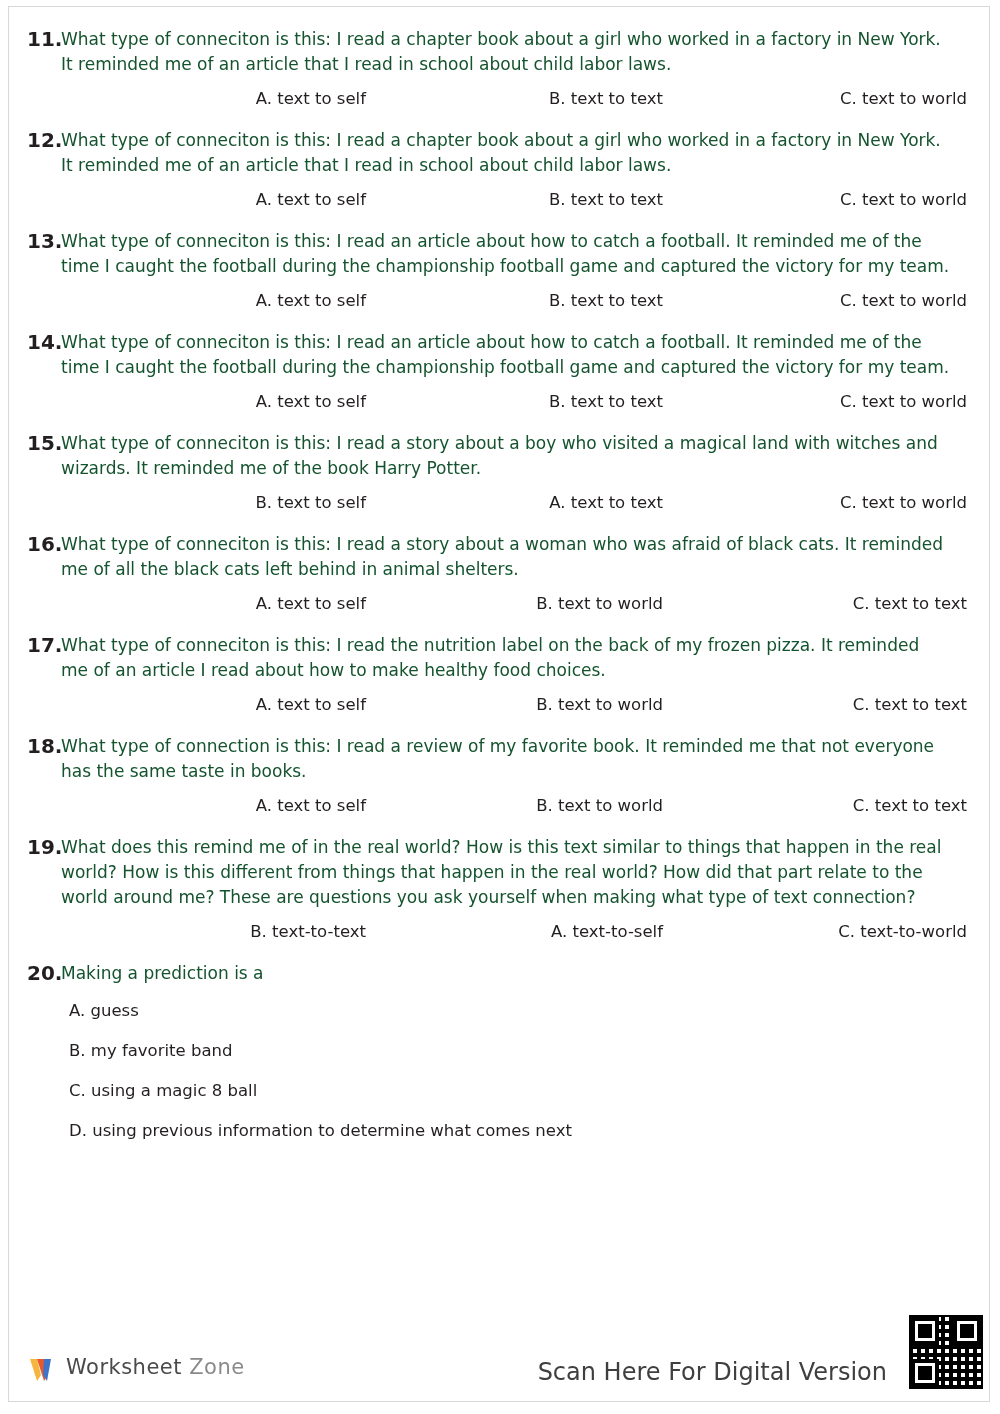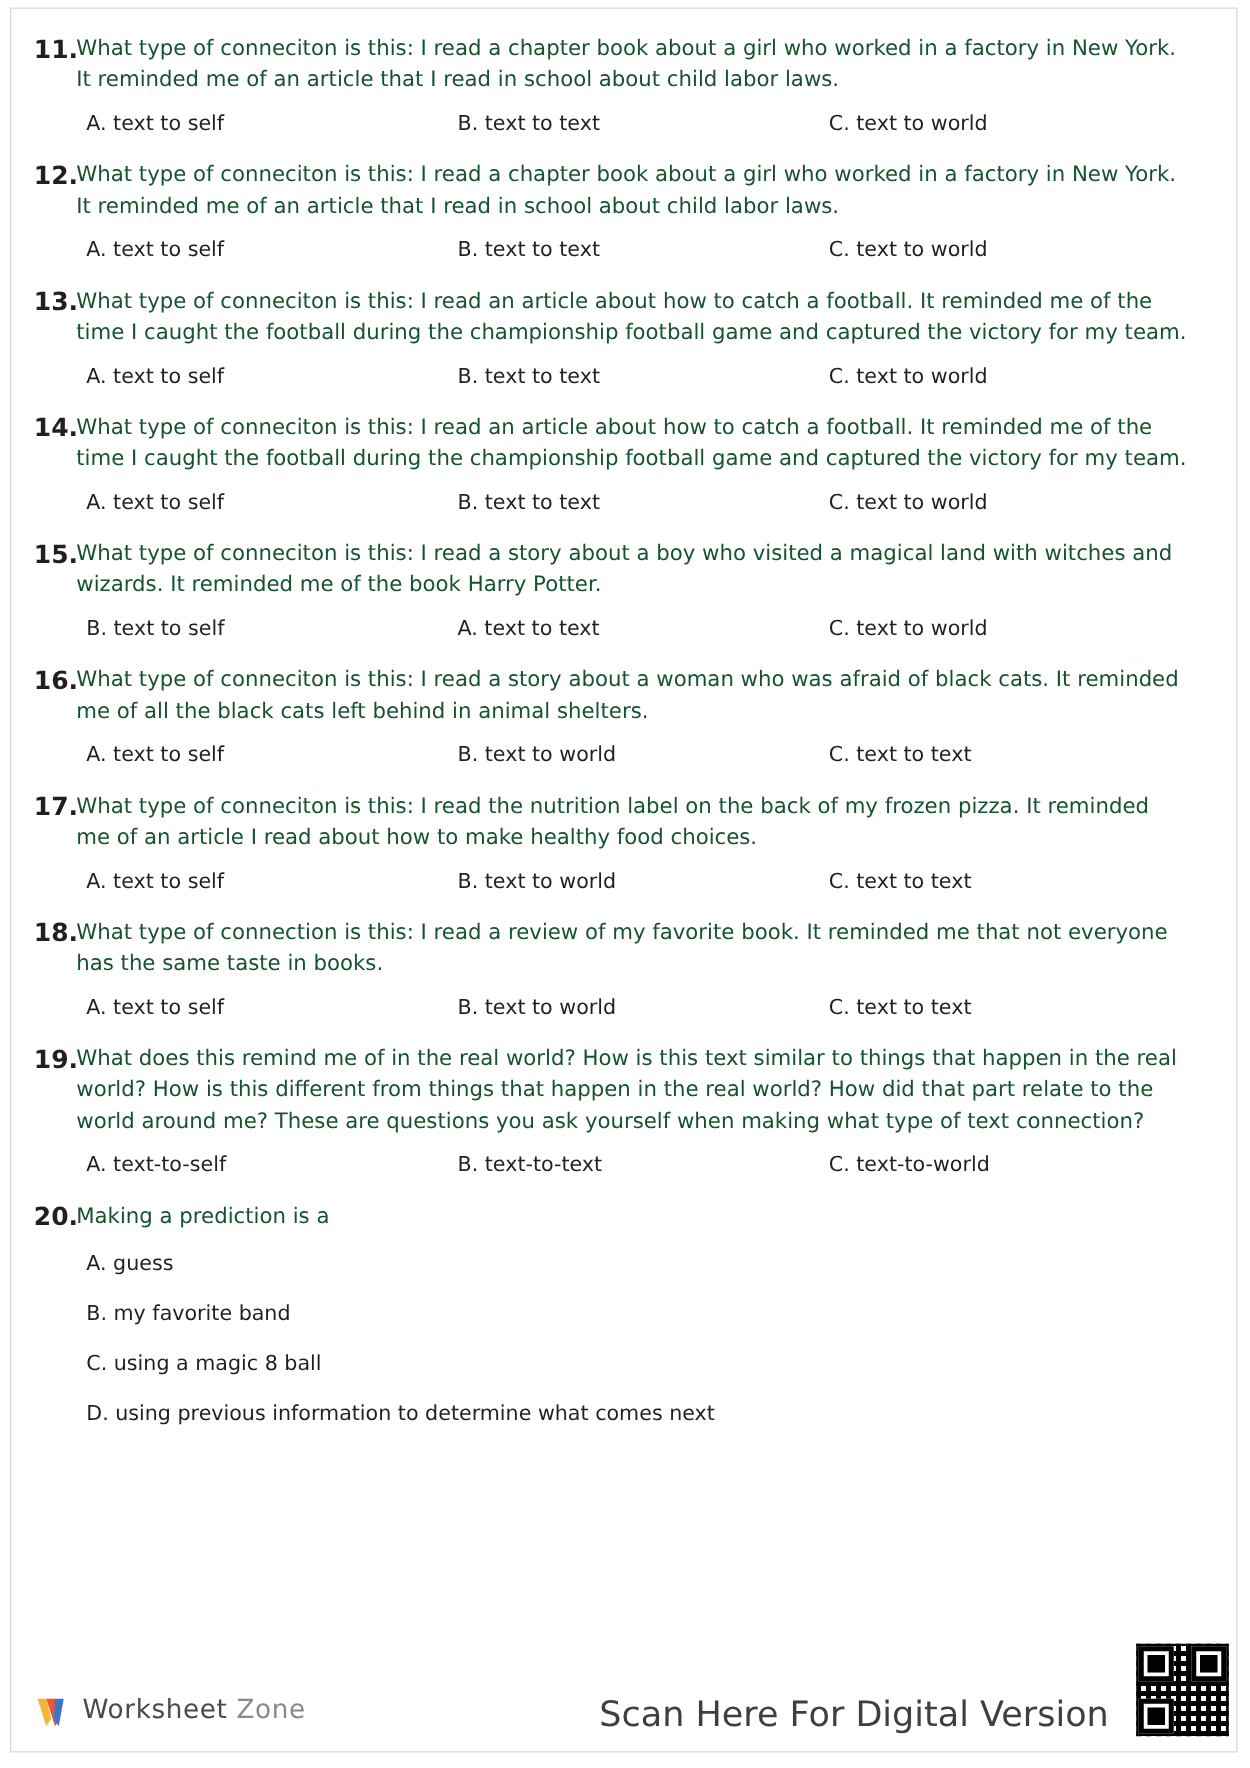--- a/index.html
+++ b/index.html
@@ -57,20 +57,21 @@
   }
   .choices {
     display: flex;
     margin-top: 11px;
     padding-left: 42px;
   }
   .choice {
     font-size: 16.5px;
     line-height: 22px;
     color: #231f20;
+    text-align: right;
   }
   .choice.c1 { width: 297px; flex: 0 0 297px; }
   .choice.c2 { width: 297px; flex: 0 0 297px; }
   .choice.c3 { flex: 1 1 auto; }
 
   .choices-stack {
     padding-left: 42px;
     margin-top: 14px;
   }
   .choices-stack .choice-row {
@@ -104,21 +105,21 @@
     font-size: 21px;
     letter-spacing: 0.5px;
     font-family: "DejaVu Sans", sans-serif;
   }
   .logo-text .w1 { color: #4a4a4a; }
   .logo-text .w2 { color: #8a8a8a; }
   .scan-text {
     position: absolute;
     right: 104px;
     bottom: 6px;
-    font-size: 28px;
+    font-size: 24px;
     color: #3f3f3f;
     line-height: 30px;
     white-space: nowrap;
   }
   .qr {
     position: absolute;
     right: 8px;
     bottom: 4px;
     width: 74px;
     height: 74px;
@@ -241,22 +242,22 @@
           <div class="choice c2">B. text to world</div>
           <div class="choice c3">C. text to text</div>
         </div>
       </div>
       <div class="q-block">
         <div class="q-line">
           <div class="q-num">19.</div>
           <div class="q-text">What does this remind me of in the real world? How is this text similar to things that happen in the real world? How is this different from things that happen in the real world? How did that part relate to the world around me? These are questions you ask yourself when making what type of text connection?</div>
         </div>
         <div class="choices">
+          <div class="choice c2">B. text-to-text</div>
           <div class="choice c1">A. text-to-self</div>
-          <div class="choice c2">B. text-to-text</div>
           <div class="choice c3">C. text-to-world</div>
         </div>
       </div>
       <div class="q-block">
         <div class="q-line">
           <div class="q-num">20.</div>
           <div class="q-text">Making a prediction is a</div>
         </div>
         <div class="choices-stack">
           <div class="choice-row">A. guess</div>

